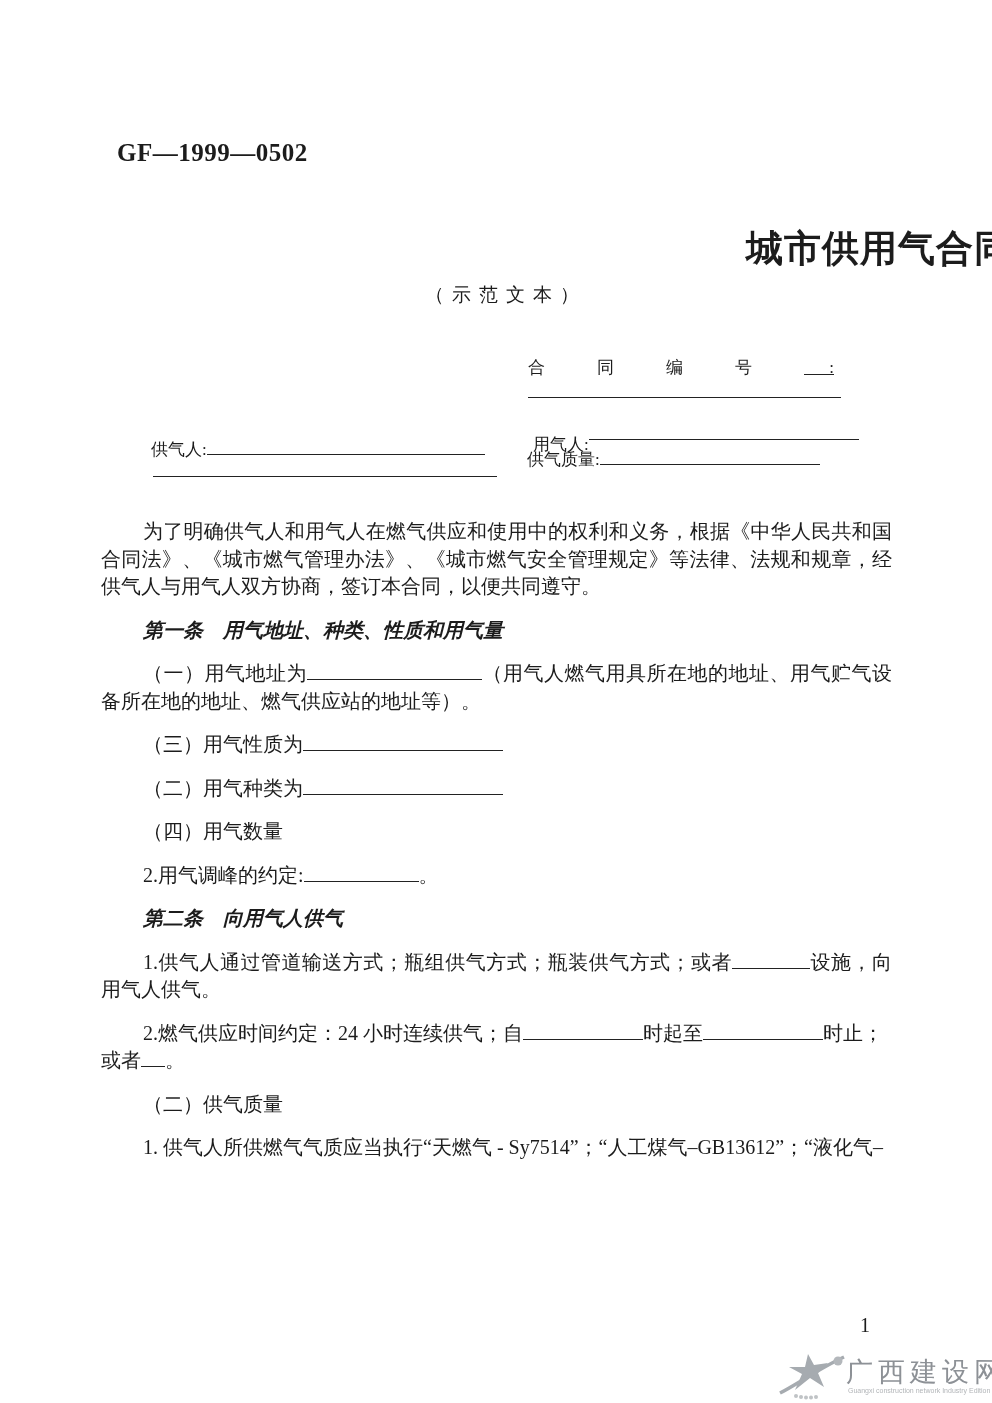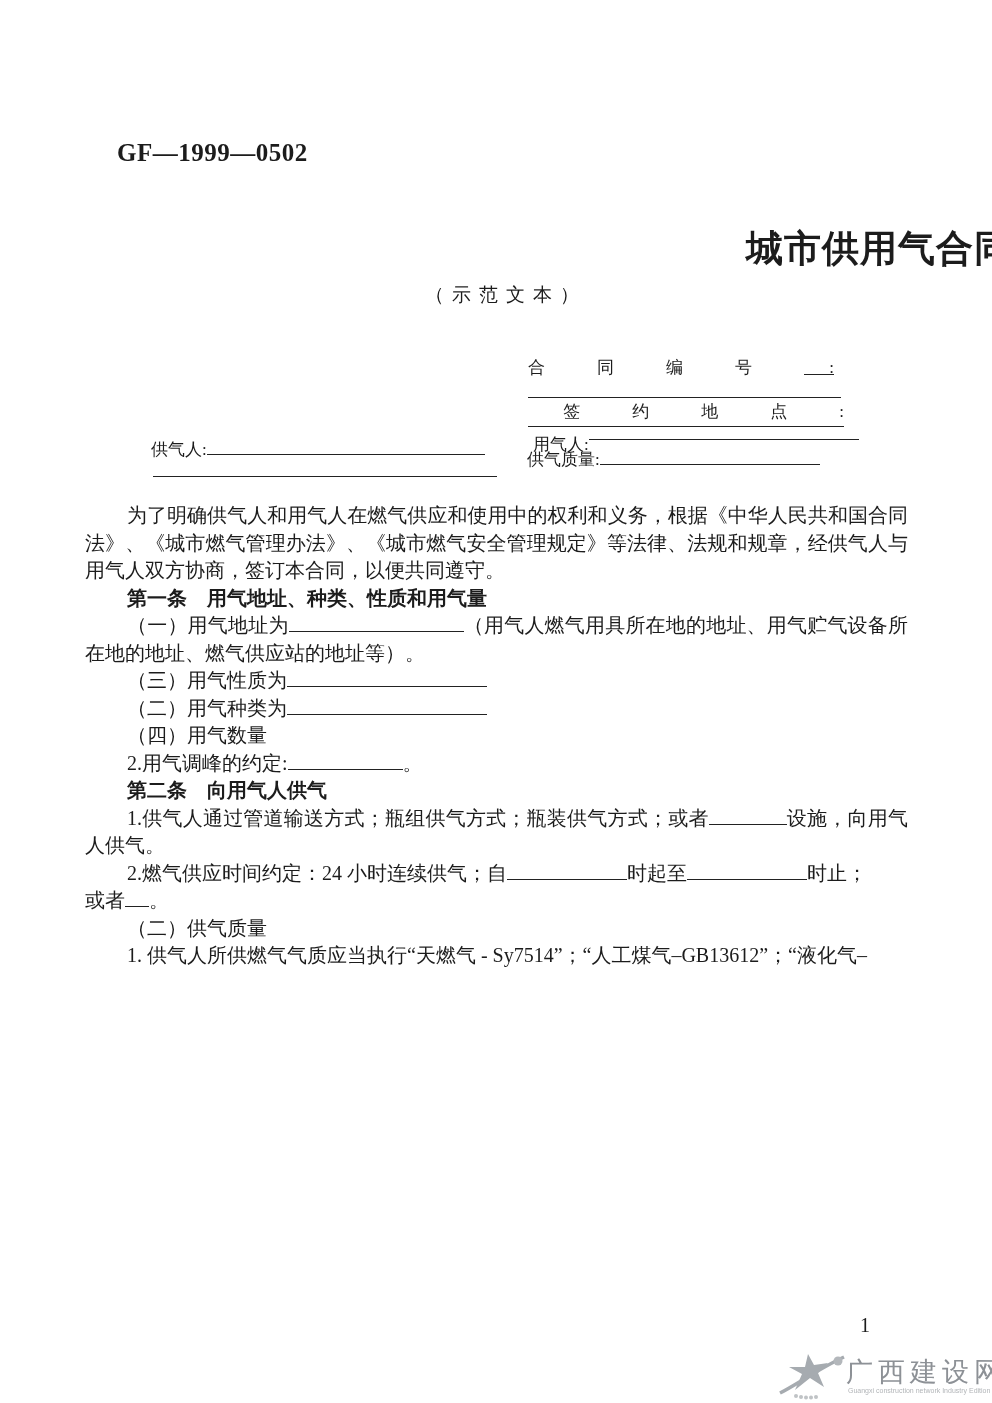--- a/index.html
+++ b/index.html
@@ -29,22 +29,22 @@
   #row-supplier{left:151px;top:438px;}
   #line-supplier-2{left:153px;top:476px;width:344px;}
   #row-user{left:498px;top:433px;margin-left:35px;}
   #row-sign-time{left:527px;top:448px;}
   .blank{display:inline-block;height:0.95em;border-bottom:1.6px solid #222;}
   .raised{vertical-align:10px;height:2px;}
   .body{
     position:absolute;left:85px;top:502px;width:823px;
     font-size:20px;line-height:27.5px;text-align:justify;
   }
-  .body p{margin:0;text-indent:42px;}
-  .body p.bold{font-weight:700;font-family:"Liberation Sans", sans-serif;}
+  .body p{margin:16px;text-indent:42px;}
+  .body p.bold{font-weight:700;font-family:"Liberation Sans", sans-serif;font-style:italic;}
   .bl{display:inline-block;height:0.9em;border-bottom:1.5px solid #222;}
   .gp{display:inline-block;height:1px;}
   .page-num{position:absolute;left:860px;top:1314px;font-size:20px;}
   .logo{position:absolute;left:778px;top:1346px;width:200px;height:56px;}
   .logo svg{position:absolute;left:0;top:2px;}
   .logo-cn{
     position:absolute;left:68px;top:8px;font-size:27px;color:#8d9196;
     letter-spacing:5px;font-weight:500;white-space:nowrap;
     font-family:"Liberation Serif", serif;
   }
@@ -60,21 +60,20 @@
 
   <div class="doc-code">GF—1999—0502</div>
 
   <h1 class="title">城市供用气合同</h1>
   <div class="subtitle">（示范文本）</div>
 
   <div class="meta-row" id="row-contract-no"><span class="spread">合同编号</span><span class="cblank"><span>:</span></span></div>
 
   <div class="rule" id="line-contract-no"></div>
 
-  <div class="meta-row" id="row-sign-place"><span class="spread">签约地点</span><span>:</span></div>
 
   <div class="meta-row" id="row-supplier"><span>供气人:</span><span class="blank" style="width:278px"></span></div>
 
   <div class="rule" id="line-supplier-2"></div>
 
   <div class="meta-row" id="row-user"><span>用气人:</span><span class="blank raised" style="width:270px"></span></div>
 
   <div class="meta-row" id="row-sign-time"><span>供气质量:</span><span class="blank" style="width:220px"></span></div>
 
   <div class="body">

